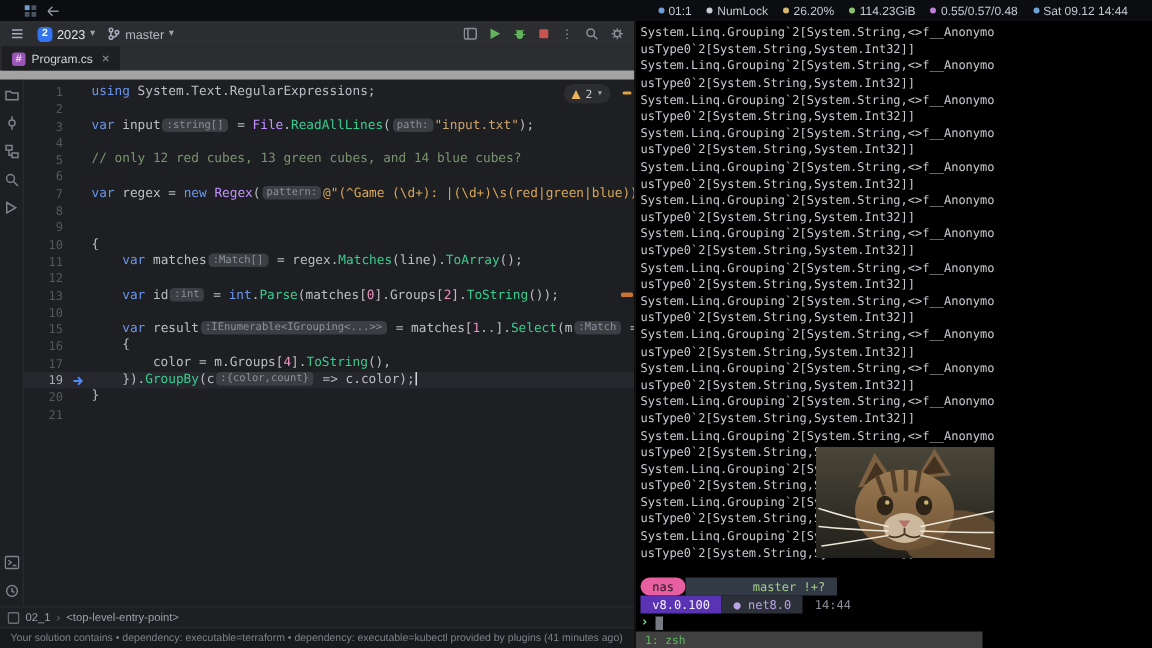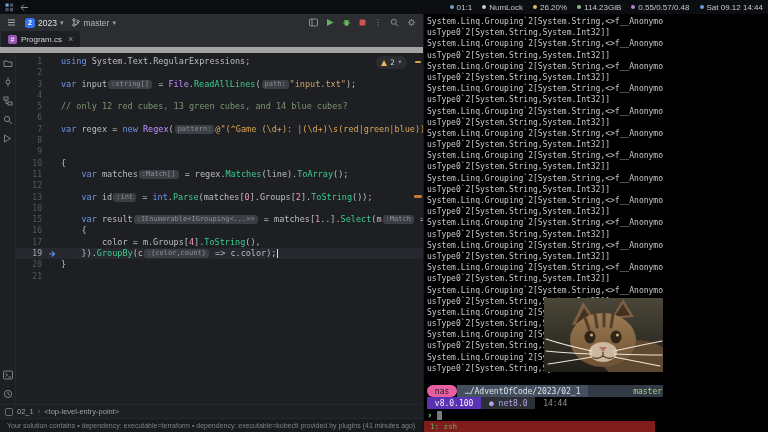--- a/index.html
+++ b/index.html
@@ -1,18 +1,18 @@
 <!DOCTYPE html>
 <html><head>
 <meta charset="utf-8">
 <style>
   html,body{margin:0;padding:0;background:#000;}
   .screen{position:relative;width:768px;height:432px;background:#000;overflow:hidden;font-family:"Liberation Sans",sans-serif;}
   
-  .sysbar{height:14px;background:#0C0D10;display:flex;align-items:center;justify-content:space-between;padding:0 5px;box-sizing:border-box;}
+  .sysbar{height:14px;background:#0C0D10;display:flex;align-items:center;justify-content:space-between;padding:0 16px;box-sizing:border-box;}
   .sys-left{display:flex;align-items:center;gap:6px;}
   .sys-right{display:flex;align-items:center;gap:10px;font-size:8px;color:#C3C8CF;}
   .sys-item{display:flex;align-items:center;gap:3px;white-space:nowrap;}
   .sys-dot{width:4px;height:4px;border-radius:50%;display:inline-block;}
   
   .main{display:flex;height:418px;}
   .ide{width:423px;box-sizing:border-box;display:flex;flex-direction:column;background:#1E1F22;}
   .titlebar{height:17px;flex:none;background:#2B2D30;display:flex;align-items:center;gap:9px;padding:0 7px;font-size:8.5px;color:#DFE1E5;}
   .chip{display:flex;align-items:center;gap:3px;}
   .proj-ico{width:10px;height:10px;border-radius:3px;background:#3574F0;color:#fff;font-size:7px;display:flex;align-items:center;justify-content:center;font-weight:bold;}
@@ -54,21 +54,21 @@
   .breadcrumbs{height:13px;flex:none;display:flex;align-items:center;gap:4px;padding:0 5px;font-size:7.5px;color:#9DA0A8;border-top:1px solid #26282C;}
   .bc-sep{color:#6A6E75;}
   .statusbar{height:13px;flex:none;display:flex;align-items:center;padding:0 7px;font-size:7px;color:#7E828A;border-top:1px solid #26282C;white-space:nowrap;overflow:hidden;background:#191A1D;}
   
   .terminal{width:240px;box-sizing:border-box;position:relative;background:#000;border-left:1px solid #141518;padding:2px 0 0 3px;font-family:"DejaVu Sans Mono",monospace;font-size:8px;line-height:11.2px;color:#C6C9CE;overflow:hidden;}
   .tline{height:11.2px;white-space:pre;}
   .prompt-row{display:flex;align-items:center;height:12px;white-space:pre;}
   .pseg{display:inline-flex;align-items:center;height:12px;padding:0 3px;}
   .pchar{color:#7CD992;font-weight:bold;font-size:9px;}
   .cursor{width:5px;height:9px;background:#8A9096;margin-left:5px;opacity:.85;}
-  .tmux{position:absolute;left:0;right:8px;bottom:0;height:11px;background:#7f1d1d;display:flex;align-items:center;padding:0 6px;font-size:7.5px;color:#5FB85F;}
+  .tmux{position:absolute;left:0;right:8px;bottom:0;height:11px;background:#404040;display:flex;align-items:center;padding:0 6px;font-size:7.5px;color:#5FB85F;}
   .cat{position:absolute;left:120px;top:284px;width:120px;height:74px;z-index:4;}
 </style>
 </head>
 <body>
 
 <div class="screen">
 
   <div class="sysbar">
     <div class="sys-left">
       <span class="ico">
@@ -396,21 +396,21 @@
           <div class="tline">System.Linq.Grouping`2[System.String,&lt;&gt;f__Anonymo</div>
           <div class="tline">usType0`2[System.String,System.Int32]]</div>
           <div class="tline">System.Linq.Grouping`2[System.String,&lt;&gt;f__Anonymo</div>
           <div class="tline">usType0`2[System.String,System.Int32]]</div>
           <div class="tline">System.Linq.Grouping`2[System.String,&lt;&gt;f__Anonymo</div>
           <div class="tline">usType0`2[System.String,System.Int32]]</div>
           <div class="tline">System.Linq.Grouping`2[System.String,&lt;&gt;f__Anonymo</div>
           <div class="tline">usType0`2[System.String,System.Int32]]</div>
         </div>
       <div class="tline"></div>
-      <div class="prompt-row"><span class="pseg" style="background: rgb(231, 94, 161); color: rgb(29, 29, 29); border-radius: 6px;"> nas </span><span class="pseg" style="background: rgb(68, 80, 96); color: rgb(221, 227, 234);"> …/AdventOfCode/2023/02_1 </span><span class="pseg" style="background: rgb(50, 58, 70); color: rgb(167, 206, 137); padding-left: 40px;"> master !+? </span></div>
+      <div class="prompt-row"><span class="pseg" style="background: rgb(231, 94, 161); color: rgb(29, 29, 29); border-radius: 6px;"> nas </span><span class="pseg" style="background: rgb(50, 58, 70); color: rgb(167, 206, 137); padding-left: 40px;"> master !+? </span></div>
       <div class="prompt-row"><span class="pseg" style="background: rgb(90, 51, 180); color: rgb(242, 239, 250);"> v8.0.100 </span><span class="pseg" style="background: rgb(44, 48, 56); color: rgb(185, 163, 227);"> ● net8.0 </span><span class="pseg" style="color: rgb(138, 143, 152);"> 14:44 </span></div>
       <div class="prompt-row">
         <span class="pchar">›</span>
         <span class="cursor"></span>
       </div>
 
       <div class="cat">
         <svg width="120" height="74" viewBox="0 0 120 74">
           <defs>
             <linearGradient id="catbg" x1="0" y1="0" x2="0" y2="1">

